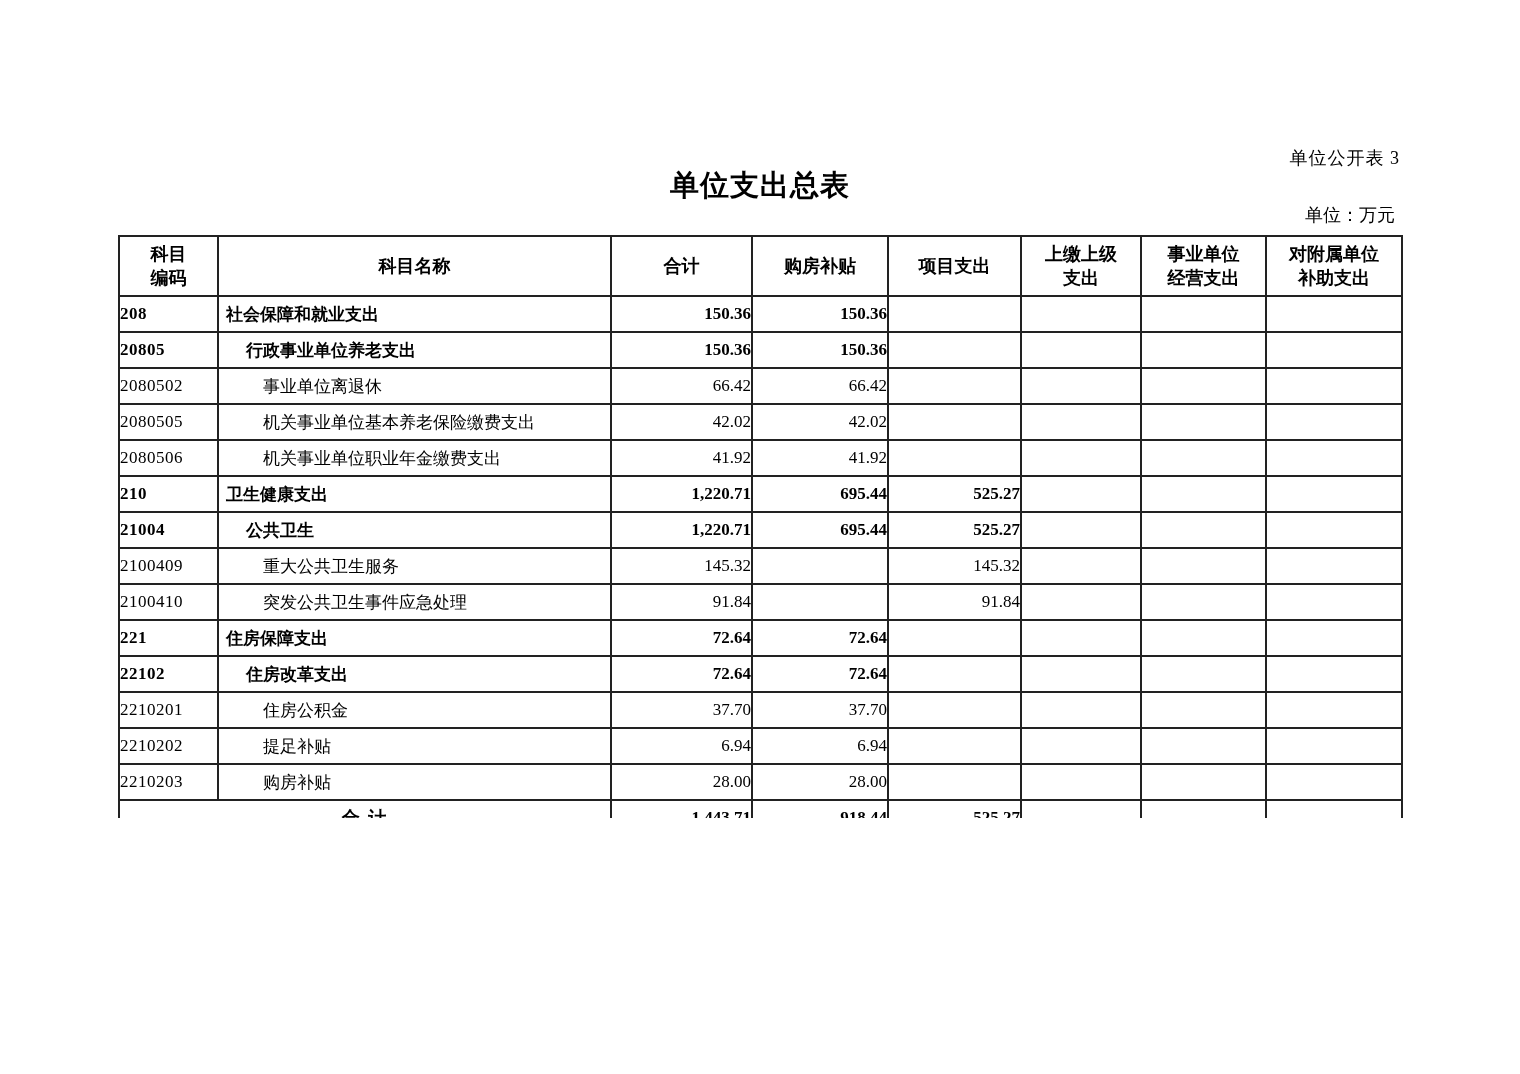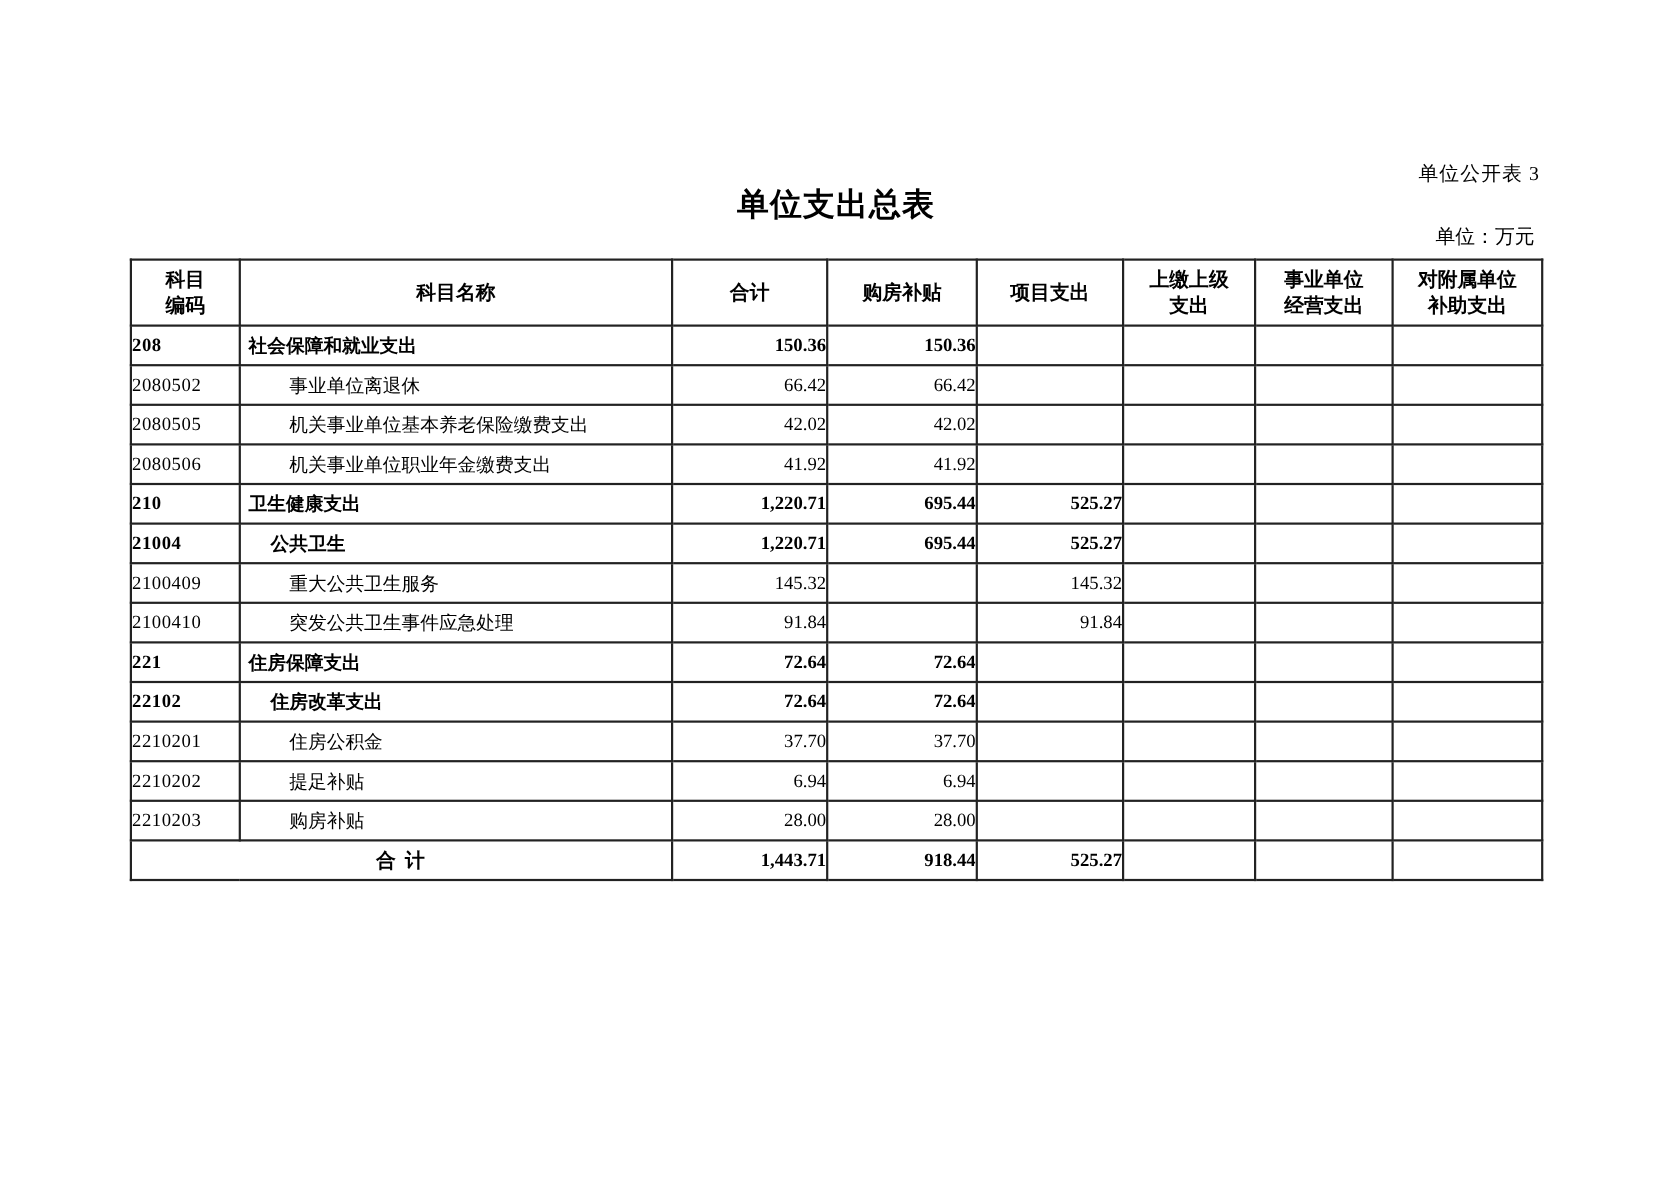--- a/index.html
+++ b/index.html
@@ -150,20 +150,30 @@
         <tr class="bold-row">
           <td class="cell code">208</td>
           <td class="cell name lvl1">社会保障和就业支出</td>
           <td class="cell num">150.36</td>
           <td class="cell num">150.36</td>
           <td class="cell num"></td>
           <td class="cell num"></td>
           <td class="cell num"></td>
           <td class="cell num"></td>
         </tr>
+        <tr class="bold-row">
+          <td class="cell code">20805</td>
+          <td class="cell name lvl2">行政事业单位养老支出</td>
+          <td class="cell num">150.36</td>
+          <td class="cell num">150.36</td>
+          <td class="cell num"></td>
+          <td class="cell num"></td>
+          <td class="cell num"></td>
+          <td class="cell num"></td>
+        </tr>
         <tr>
           <td class="cell code">2080502</td>
           <td class="cell name lvl3">事业单位离退休</td>
           <td class="cell num">66.42</td>
           <td class="cell num">66.42</td>
           <td class="cell num"></td>
           <td class="cell num"></td>
           <td class="cell num"></td>
           <td class="cell num"></td>
         </tr>

